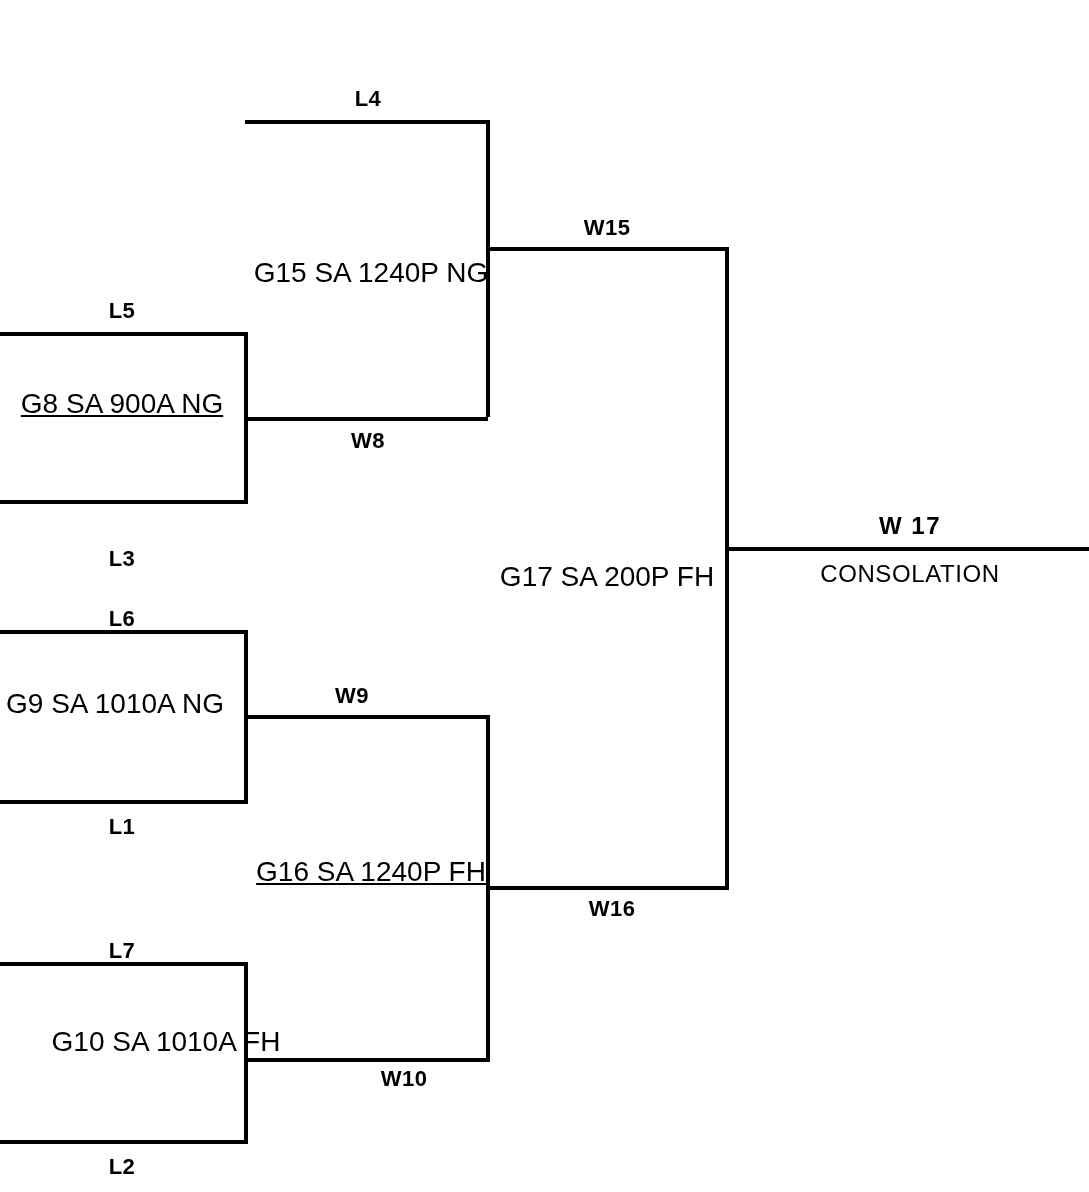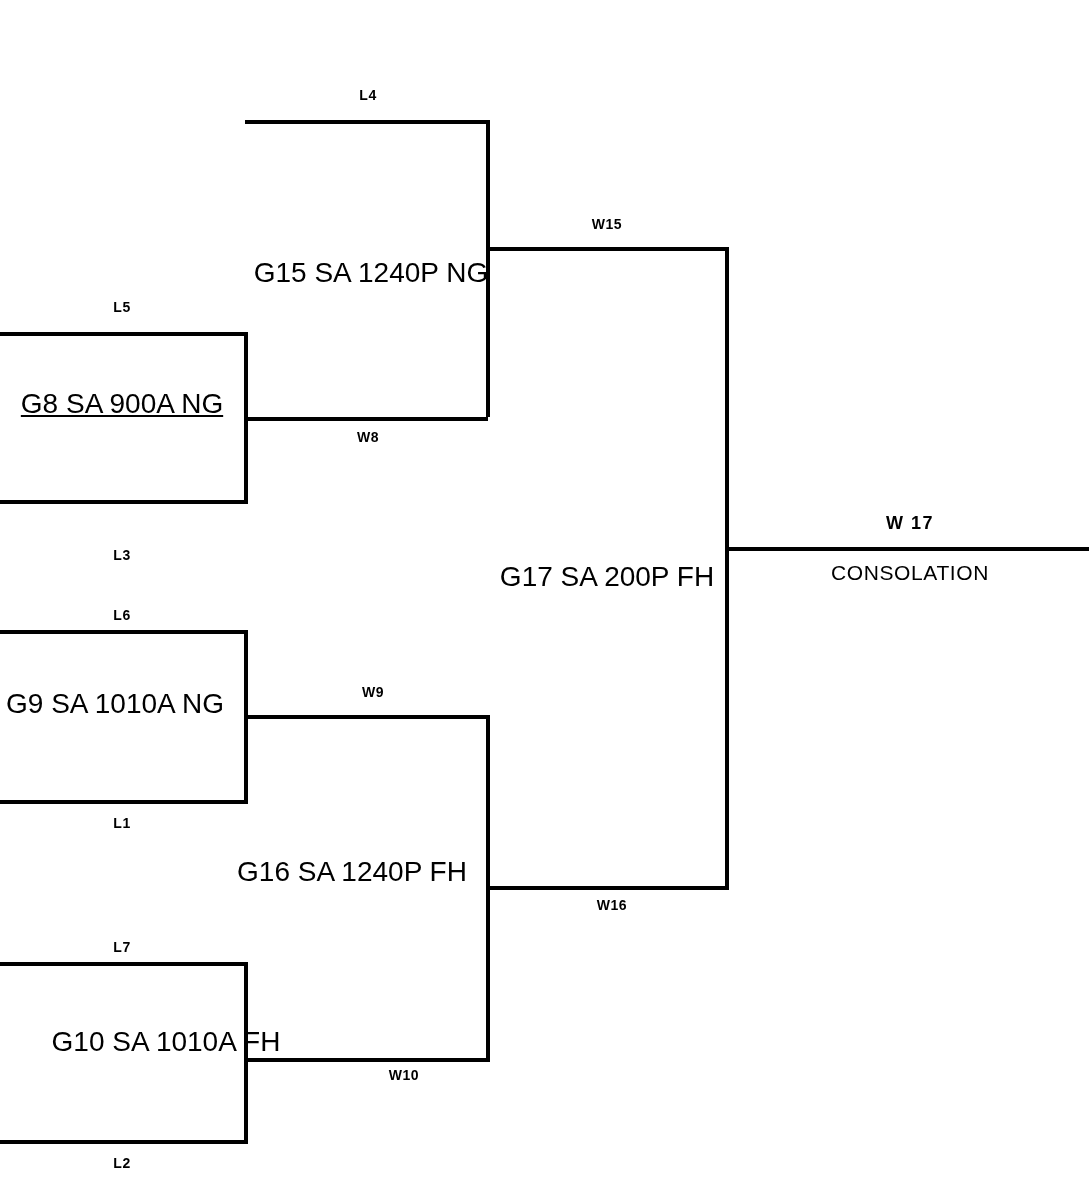--- a/index.html
+++ b/index.html
@@ -26,40 +26,40 @@
   }
   .vline {
     position: absolute;
     width: 0;
     border-left: 4px solid #000000;
   }
   
   .slot-label {
     position: absolute;
     font-weight: bold;
-    font-size: 14px;
+    font-size: 22px;
     letter-spacing: 0.5px;
     white-space: nowrap;
     text-align: center;
     line-height: 1;
   }
   .slot-label.final {
-    font-size: 18px;
+    font-size: 24px;
     letter-spacing: 1.5px;
   }
   .game-label {
     position: absolute;
     font-weight: normal;
     font-size: 28px;
     white-space: nowrap;
     text-align: center;
     line-height: 1;
   }
   .game-label.consolation {
-    font-size: 21px;
+    font-size: 24px;
     letter-spacing: 0.6px;
   }
   .center-x {
     transform: translateX(-50%);
   }
 </style>
 </head>
 <body>
 
 <div id="bracket-canvas">
@@ -80,34 +80,34 @@
   <div class="slot-label center-x" style="left:368px; top:430px;">W8</div>
 
   <div class="hline" style="left:0px; top:630px; width:248px;"></div>
   <div class="hline" style="left:0px; top:800px; width:248px;"></div>
   <div class="vline" style="left:244px; top:630px; height:174px;"></div>
   <div class="slot-label center-x" style="left:122px; top:600px;margin-top:8px;">L6</div>
   <div class="slot-label center-x" style="left:122px; top:816px;">L1</div>
   <div class="game-label center-x" style="left:115px; top:690px;">G9 SA 1010A NG</div>
 
   <div class="hline" style="left:244px; top:715px; width:244px;"></div>
-  <div class="slot-label center-x" style="left:373px; top:685px;text-align:center;">W9</div>
+  <div class="slot-label center-x" style="left:352px; top:685px;text-align:center;">W9</div>
 
   <div class="hline" style="left:0px; top:962px; width:248px;"></div>
   <div class="hline" style="left:0px; top:1140px; width:248px;"></div>
   <div class="vline" style="left:244px; top:962px; height:182px;"></div>
   <div class="slot-label center-x" style="left:122px; top:940px;">L7</div>
   <div class="slot-label center-x" style="left:122px; top:1156px;">L2</div>
   <div class="game-label center-x" style="left:122px; top:1028px;margin-left:44px;">G10  SA 1010A  FH</div>
 
   <div class="hline" style="left:244px; top:1058px; width:244px;"></div>
   <div class="slot-label center-x" style="left:368px; top:1068px;margin-left:36px;">W10</div>
 
   <div class="vline" style="left:486px; top:715px; height:347px;"></div>
-  <div class="game-label center-x" style="left:352px; top:858px;">G16  SA 1240P  FH</div>
+  <div class="game-label center-x" style="left:371px; top:858px;text-decoration:underline;">G16  SA 1240P  FH</div>
 
   <div class="hline" style="left:486px; top:247px; width:243px;"></div>
   <div class="slot-label center-x" style="left:607px; top:217px;">W15</div>
 
   <div class="hline" style="left:486px; top:886px; width:243px;"></div>
   <div class="slot-label center-x" style="left:612px; top:898px;">W16</div>
 
   <div class="vline" style="left:725px; top:247px; height:643px;"></div>
   <div class="game-label center-x" style="left:607px; top:563px;">G17  SA  200P FH</div>
 

